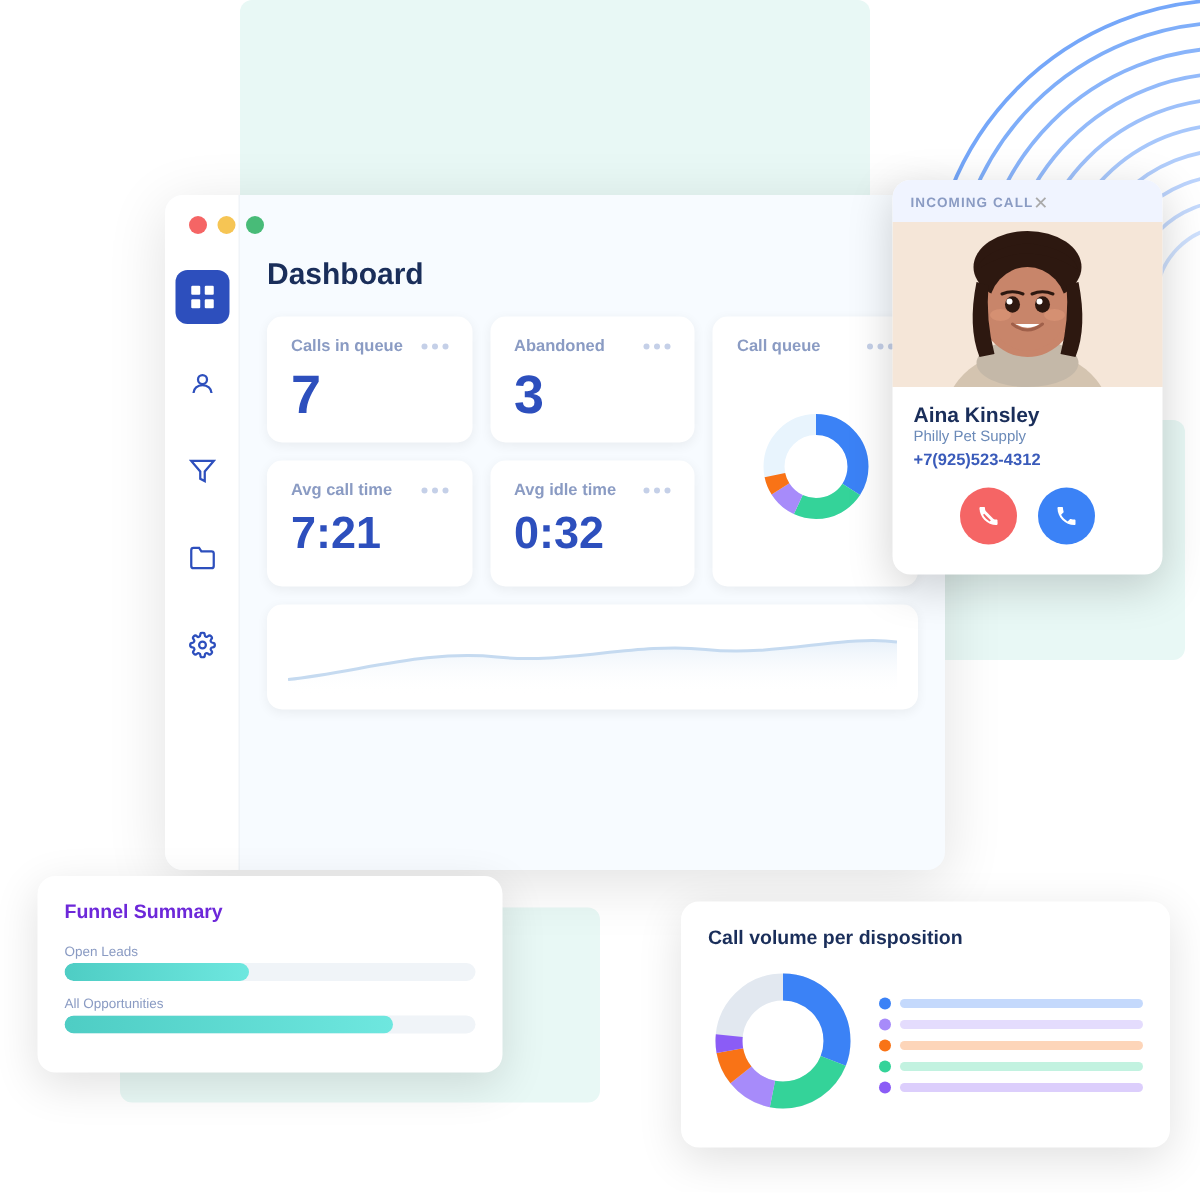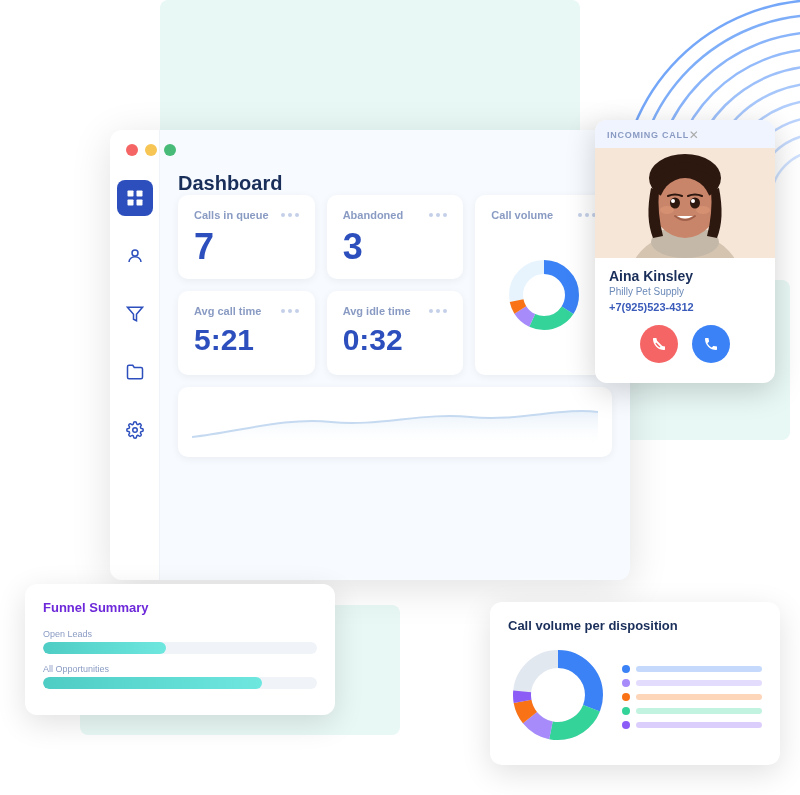--- a/index.html
+++ b/index.html
@@ -122,20 +122,21 @@
     
     .main-content {
       flex: 1;
       padding: 16px 18px 18px;
       overflow: hidden;
     }
     .dashboard-title {
       font-size: 20px;
       font-weight: 700;
       color: #1a2e5a;
+      margin-bottom: 16px;
       margin-top: 26px;
     }
 
     
     .stats-grid {
       display: grid;
       grid-template-columns: 1fr 1fr 1fr;
       grid-template-rows: 1fr 1fr;
       gap: 12px;
     }
@@ -309,21 +310,21 @@
       height: 100%;
       background: linear-gradient(90deg, #4ecdc4, #6ee7df);
       border-radius: 6px;
     }
 
     
     .disposition-card {
       position: absolute;
       bottom: 30px;
       right: 20px;
-      width: 290px;
+      width: 326px;
       background: #fff;
       border-radius: 12px;
       box-shadow: 0 8px 30px rgba(0,0,0,0.12);
       padding: 16px 18px;
       z-index: 15;
     }
     .disposition-title {
       font-size: 13px;
       font-weight: 700;
       color: #1a2e5a;
@@ -447,21 +448,21 @@
             <div class="stat-dot"></div>
             <div class="stat-dot"></div>
             <div class="stat-dot"></div>
           </div>
         </div>
         <div class="stat-value">3</div>
       </div>
 
       <div class="stat-card chart-card">
         <div class="stat-label">
-          <span>Call volume</span>
+          <span>Call queue</span>
           <div class="stat-dots">
             <div class="stat-dot"></div>
             <div class="stat-dot"></div>
             <div class="stat-dot"></div>
           </div>
         </div>
         <div class="mini-donut">
           <svg width="80" height="80" viewBox="0 0 80 80">
 
             <circle cx="40" cy="40" r="28" fill="none" stroke="#e8f4fd" stroke-width="14"></circle>
@@ -475,21 +476,21 @@
 
       <div class="stat-card">
         <div class="stat-label">
           <span>Avg call time</span>
           <div class="stat-dots">
             <div class="stat-dot"></div>
             <div class="stat-dot"></div>
             <div class="stat-dot"></div>
           </div>
         </div>
-        <div class="stat-value time">5:21</div>
+        <div class="stat-value time">7:21</div>
       </div>
 
       <div class="stat-card">
         <div class="stat-label">
           <span>Avg idle time</span>
           <div class="stat-dots">
             <div class="stat-dot"></div>
             <div class="stat-dot"></div>
             <div class="stat-dot"></div>
           </div>

